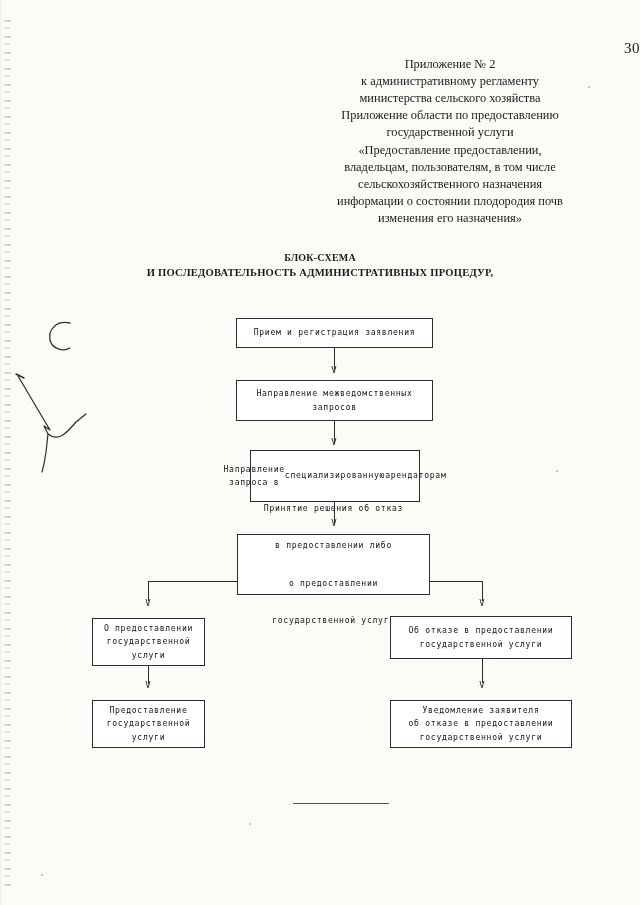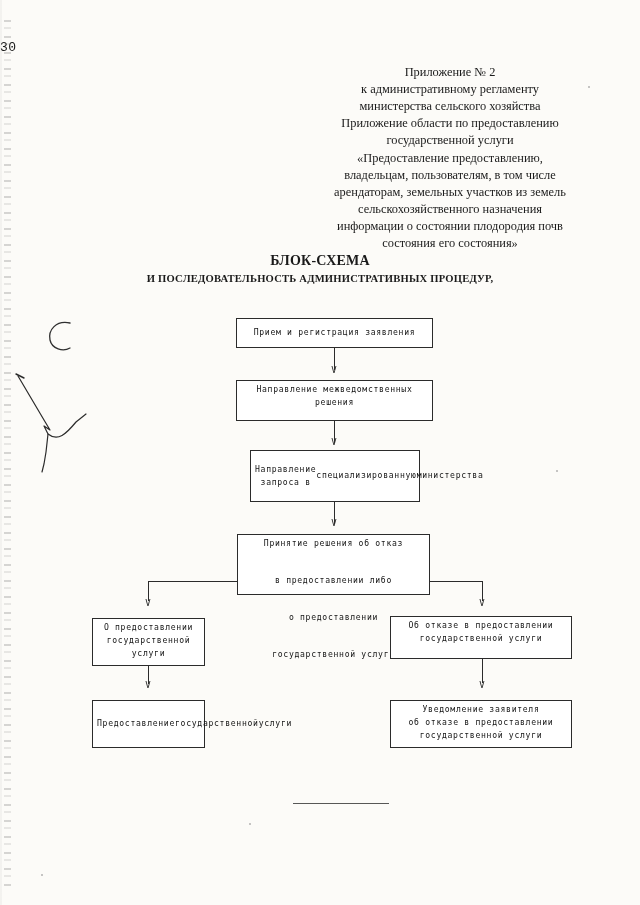--- a/index.html
+++ b/index.html
@@ -14,43 +14,43 @@
   }
   .page{
     position:absolute;inset:0;
     background:
       linear-gradient(90deg, rgba(0,0,0,0.035) 0 2px, rgba(0,0,0,0) 2px 100%),
       #fcfbf8;
   }
   
   .page-number{
     position:absolute;left:0;right:0;top:40px;
-    text-align:left;font-size:13px;letter-spacing:.5px;font-family:Liberation Mono, monospace;
+    text-align:right;font-size:15px;letter-spacing:.5px;
   }
   
   .header-block{
     position:absolute;left:300px;top:56px;width:300px;
-    text-align:center;font-size:12.4px;line-height:1.38;margin-top:8px;
+    text-align:center;font-size:12.4px;line-height:1.38;
   }
   .header-block .ln{white-space:nowrap;}
   
   .doc-title{
     position:absolute;left:60px;right:60px;top:250px;
     text-align:center;font-weight:bold;font-size:10.6px;
     line-height:1.5;letter-spacing:.2px;
   }
-  .doc-title .t1{font-size:14px;}
+  .doc-title .t1{font-size:10px;}
   
   .chart{position:absolute;left:0;top:0;width:640px;height:905px;}
   .node{
     position:absolute;
     border:1px solid #2b2b2b;
     background:#fff;
     box-sizing:border-box;
-    display:flex;align-items:center;justify-content:flex-start;
+    display:flex;align-items:center;justify-content:center;
     text-align:center;
     font-family:"DejaVu Sans Mono","Liberation Mono",monospace;
     font-size:8.1px;
     line-height:1.62;
     letter-spacing:.7px;
     color:#151515;
     padding:2px 4px;
   }
   .node span{display:block;width:100%;}
   
@@ -88,52 +88,51 @@
   <div class="edge-noise"></div>
 
   <div class="page-number">30</div>
 
   <div class="header-block">
     <div class="ln">Приложение № 2</div>
     <div class="ln">к административному регламенту</div>
     <div class="ln">министерства сельского хозяйства</div>
     <div class="ln">Приложение области по предоставлению</div>
     <div class="ln">государственной услуги</div>
-    <div class="ln">«Предоставление предоставлению,</div>
+    <div class="ln">«Предоставление предоставлении,</div>
     <div class="ln">владельцам, пользователям, в том числе</div>
-    <div class="ln">арендаторам, земельных участков из земель</div>
     <div class="ln">сельскохозяйственного назначения</div>
     <div class="ln">информации о состоянии плодородия почв</div>
-    <div class="ln">состояния его состояния»</div>
+    <div class="ln">изменения его назначения»</div>
   </div>
 
   <div class="doc-title">
     <div class="t1">БЛОК-СХЕМА</div>
     <div>И ПОСЛЕДОВАТЕЛЬНОСТЬ АДМИНИСТРАТИВНЫХ ПРОЦЕДУР,</div>
   </div>
 
   <div class="chart">
 
     <div class="node" style="left:236px;top:318px;width:197px;height:30px;">
       <span>Прием и регистрация заявления</span>
     </div>
     <div class="vline" style="left:334px;top:348px;height:22px;"></div>
     <div class="arrow" style="left:334px;top:366px;">V</div>
 
     <div class="node" style="left:236px;top:380px;width:197px;height:41px;flex-direction:column;">
       <span>Направление межведомственных</span>
-      <span>решения</span>
+      <span>запросов</span>
     </div>
     <div class="vline" style="left:334px;top:421px;height:22px;"></div>
     <div class="arrow" style="left:334px;top:438px;">V</div>
 
     <div class="node" style="left:250px;top:450px;width:170px;height:52px;flex-direction:row;">
       <span>Направление запроса в</span>
       <span>специализированную</span>
-      <span>министерства</span>
+      <span>арендаторам</span>
     </div>
     <div class="vline" style="left:334px;top:502px;height:22px;"></div>
     <div class="arrow" style="left:334px;top:519px;">V</div>
 
     <div class="node" style="left:237px;top:534px;width:193px;height:61px;flex-direction:column;gap:24px;">
       <span>Принятие решения об отказ</span>
       <span>в предоставлении либо</span>
       <span>о предоставлении</span>
       <span>государственной услуги</span>
     </div>
@@ -154,21 +153,21 @@
     <div class="vline" style="left:148px;top:666px;height:18px;"></div>
     <div class="arrow" style="left:148px;top:681px;">V</div>
 
     <div class="node" style="left:390px;top:616px;width:182px;height:43px;flex-direction:column;">
       <span>Об отказе в предоставлении</span>
       <span>государственной услуги</span>
     </div>
     <div class="vline" style="left:482px;top:659px;height:24px;"></div>
     <div class="arrow" style="left:482px;top:681px;">V</div>
 
-    <div class="node" style="left:92px;top:700px;width:113px;height:48px;flex-direction:row;">
+    <div class="node" style="left:92px;top:700px;width:113px;height:48px;flex-direction:column;">
       <span>Предоставление</span>
       <span>государственной</span>
       <span>услуги</span>
     </div>
 
     <div class="node" style="left:390px;top:700px;width:182px;height:48px;flex-direction:column;">
       <span>Уведомление заявителя</span>
       <span>об отказе в предоставлении</span>
       <span>государственной услуги</span>
     </div>

